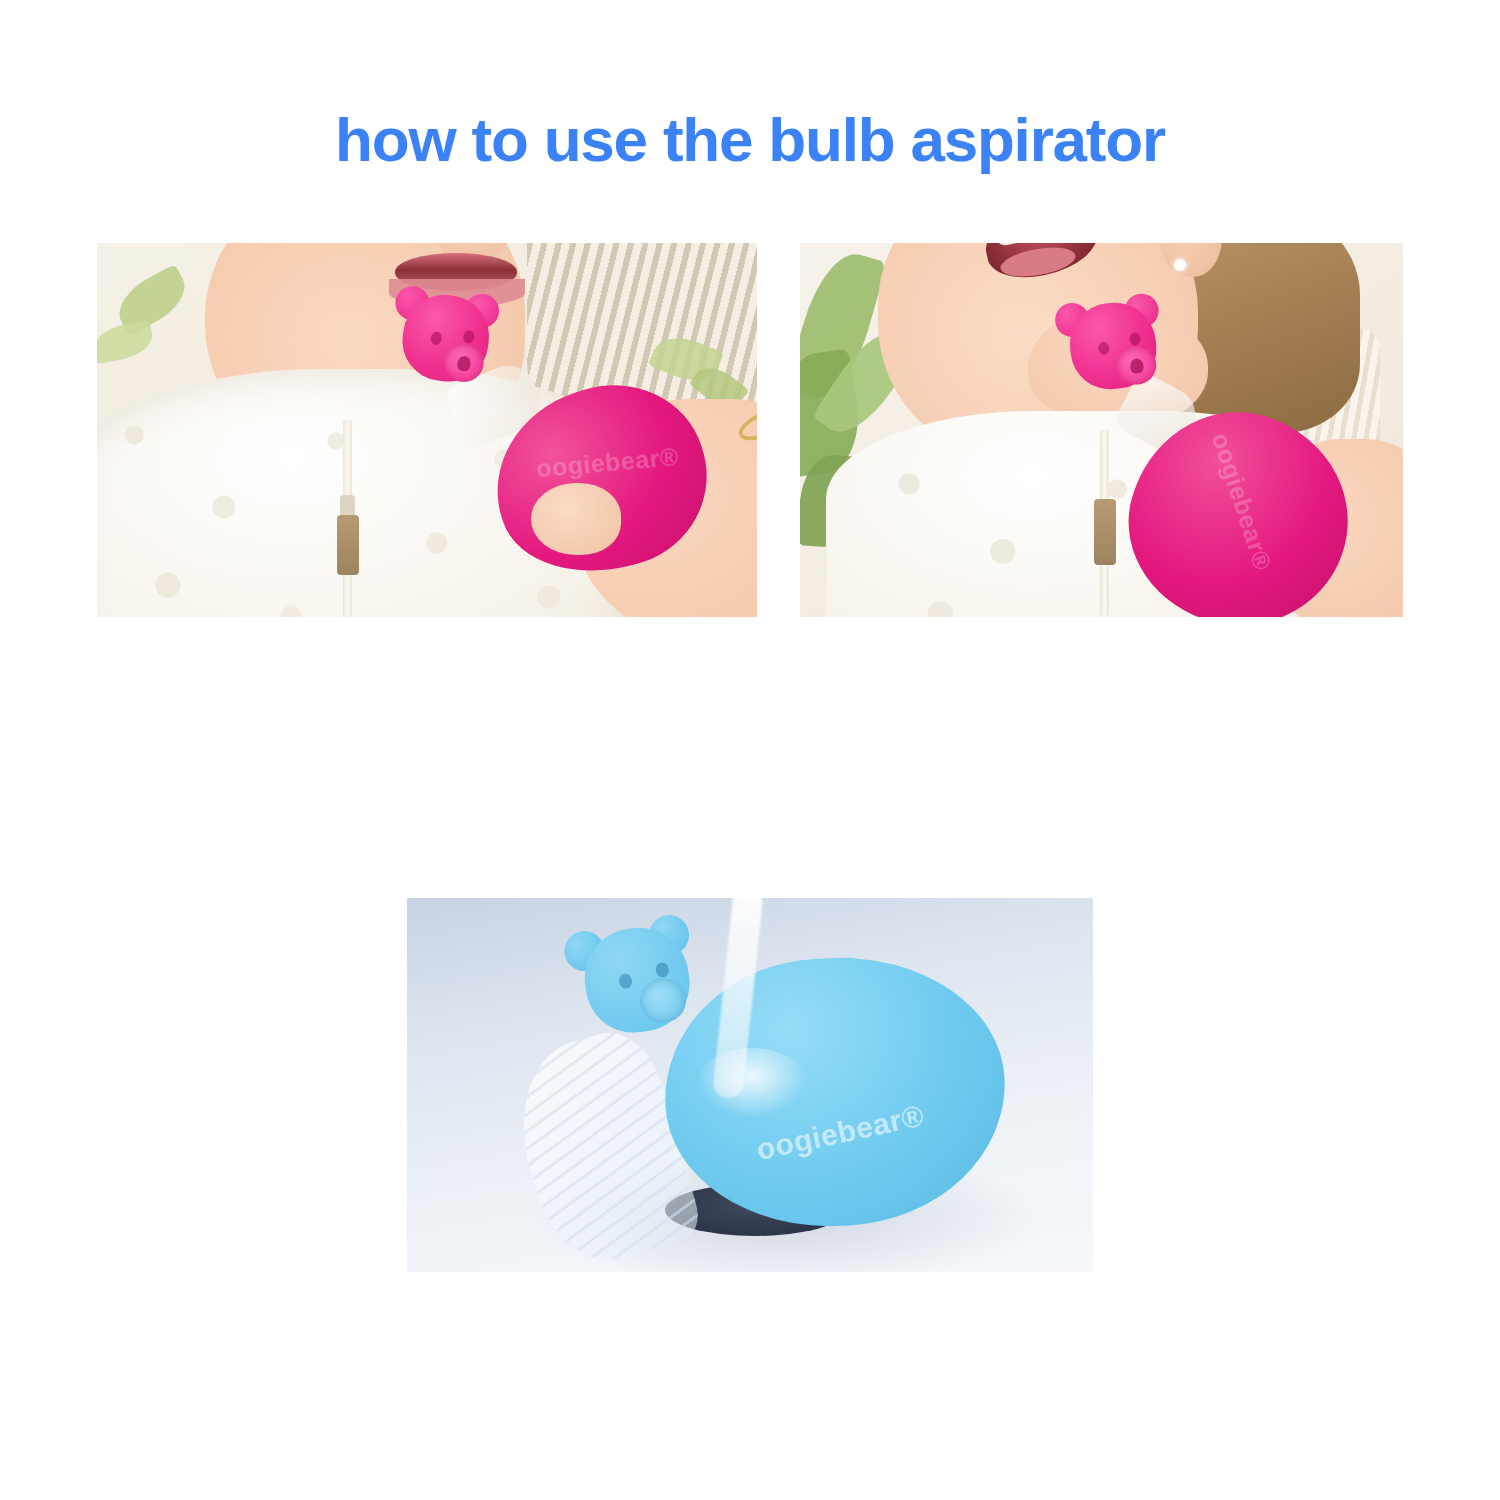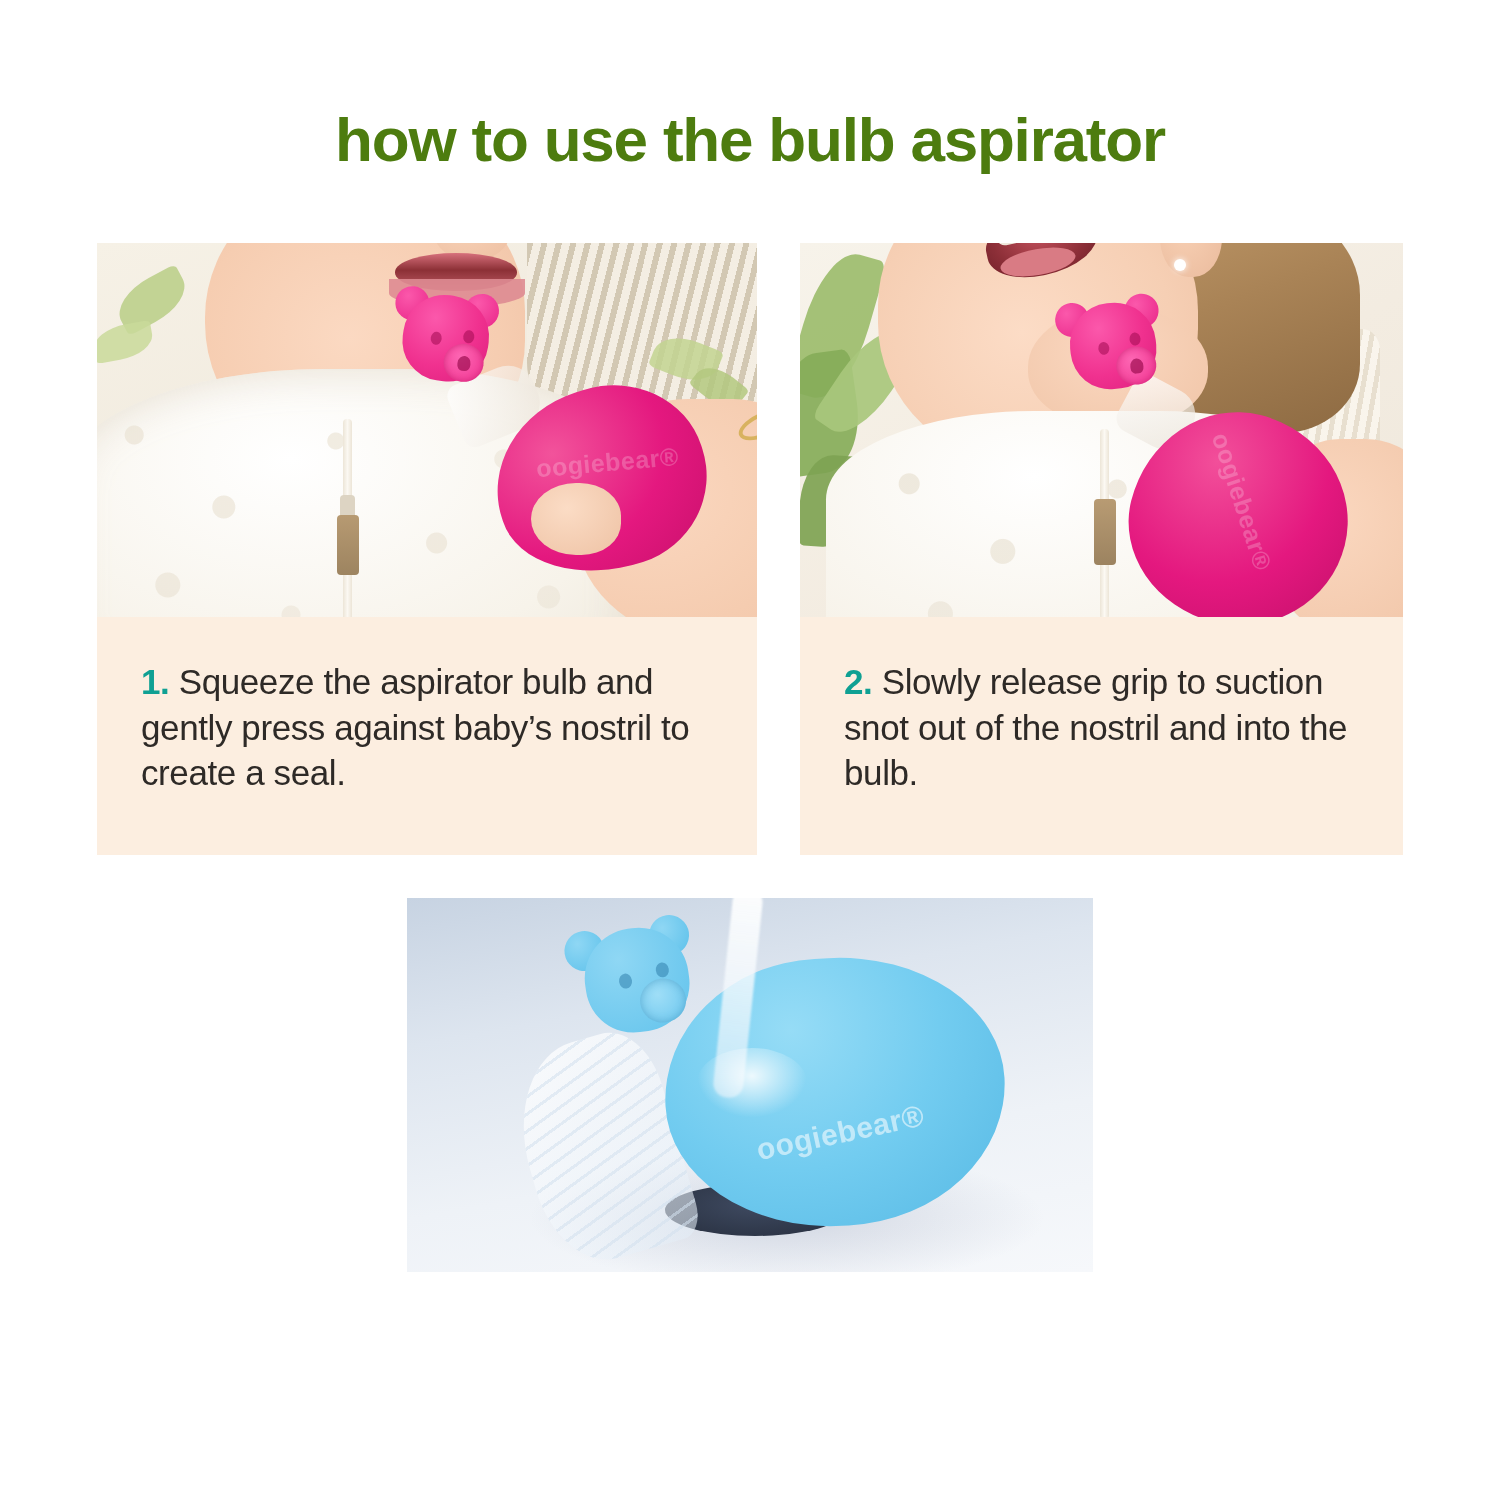--- a/index.html
+++ b/index.html
@@ -18,21 +18,21 @@
   
   .page-title {
     position: absolute;
     left: 0;
     top: 104px;
     width: 1500px;
     text-align: center;
     font-size: 62px;
     font-weight: bold;
     letter-spacing: -1.2px;
-    color: #4d7c0f;
+    color: #3b82f6;
     font-family: "Liberation Sans", sans-serif;
   }
 
   
   .step-card {
     position: absolute;
     overflow: hidden;
   }
   #card-1 { left: 97px;  top: 243px; width: 660px; height: 612px; }
   #card-2 { left: 800px; top: 243px; width: 603px; height: 612px; }
@@ -448,26 +448,20 @@
       <div class="bear-ear r"></div>
       <div class="bear-head">
         <div class="bear-eye l"></div>
         <div class="bear-eye r"></div>
         <div class="bear-snout"></div>
         <div class="bear-nostril"></div>
       </div>
     </div>
   </div>
 
-  <div class="caption">
-    <div class="caption-text">
-      <span class="step-num">1.</span>
-      <span>Squeeze the aspirator bulb and gently press against baby’s nostril to create a seal.</span>
-    </div>
-  </div>
 </div>
 
 <div class="step-card" id="card-2">
 
   <div class="photo">
     <div class="p2-bg"></div>
     <div class="p2-plant-leaf a"></div>
     <div class="p2-plant-leaf b"></div>
     <div class="p2-plant-leaf c"></div>
     <div class="p2-plant-leaf d"></div>
@@ -500,26 +494,20 @@
       <div class="bear-ear r"></div>
       <div class="bear-head">
         <div class="bear-eye l"></div>
         <div class="bear-eye r"></div>
         <div class="bear-snout"></div>
         <div class="bear-nostril"></div>
       </div>
     </div>
   </div>
 
-  <div class="caption">
-    <div class="caption-text">
-      <span class="step-num">2.</span>
-      <span>Slowly release grip to suction snot out of the nostril and into the bulb.</span>
-    </div>
-  </div>
 </div>
 
 <div class="step-card" id="card-3">
 
   <div class="photo">
     <div class="p3-bg"></div>
     <div class="p3-sink-shadow"></div>
     <div class="p3-drain"></div>
 
     <div class="p3-tip">

